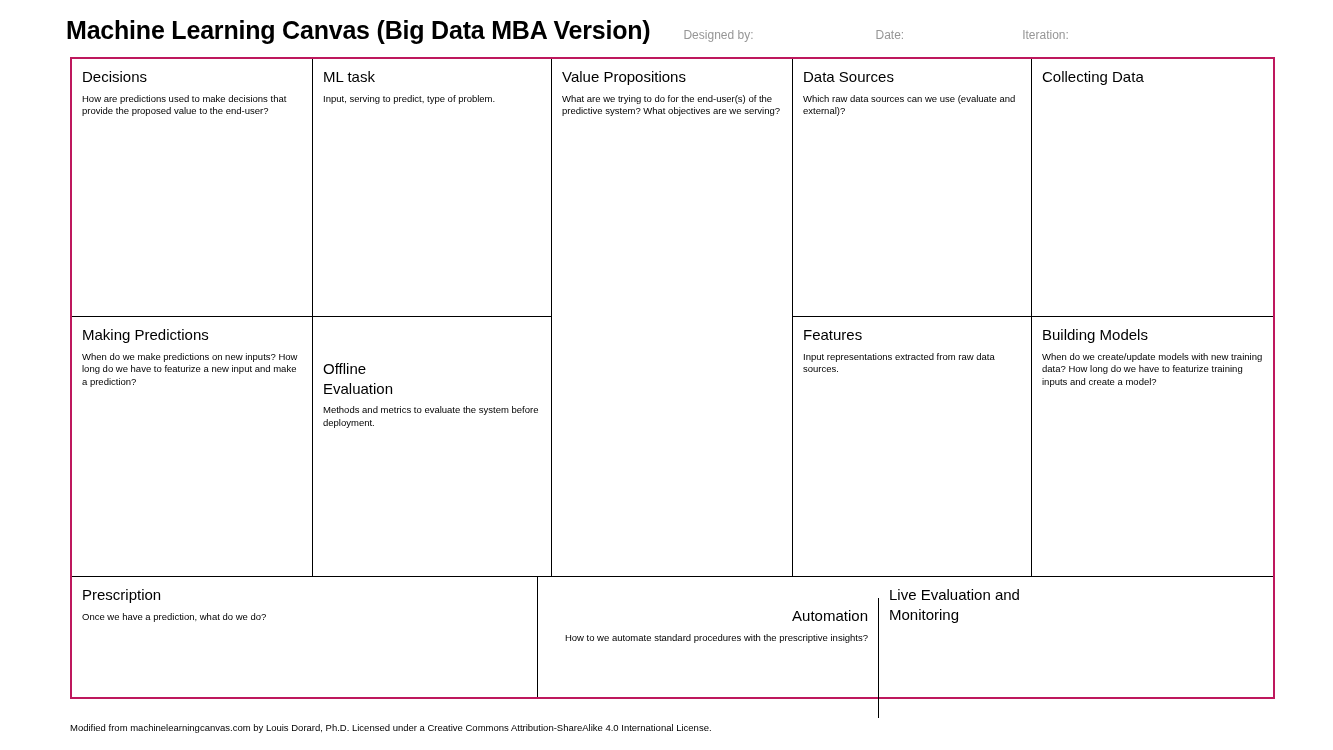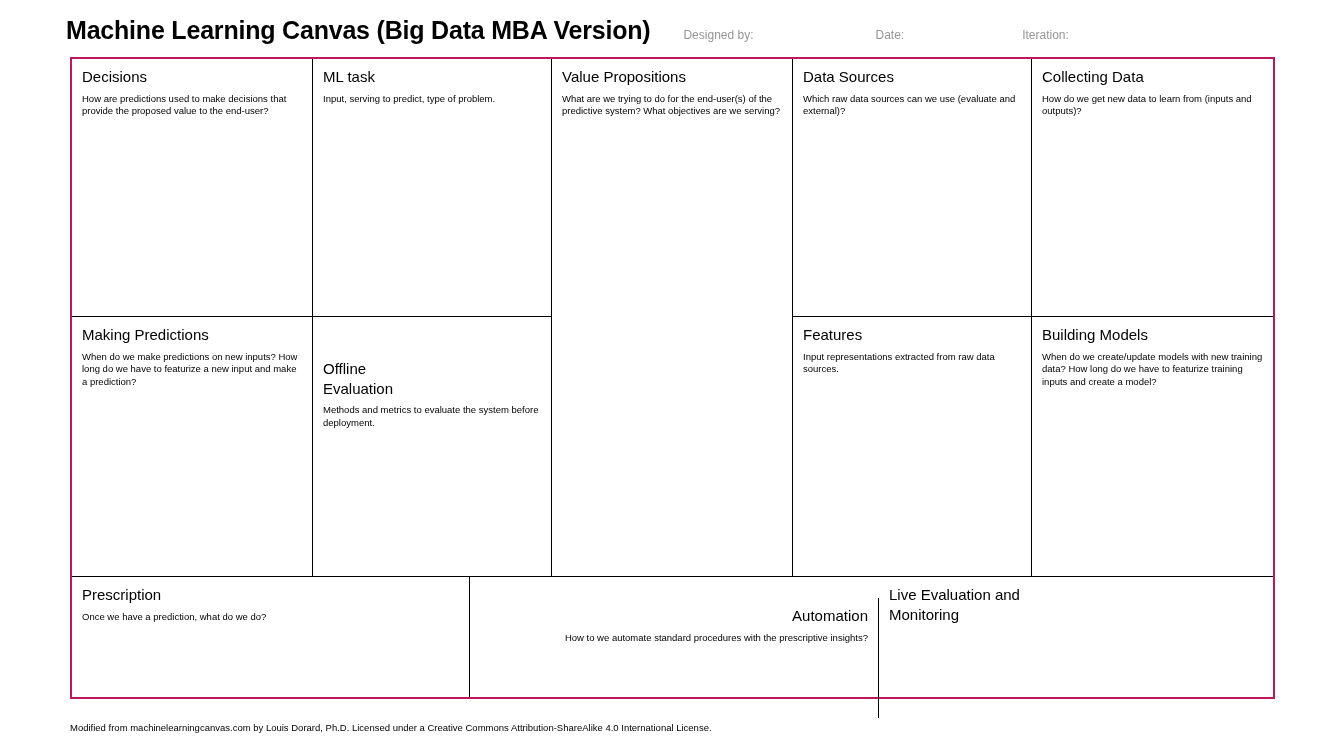--- a/index.html
+++ b/index.html
@@ -118,21 +118,20 @@
       <div class="body">What are we trying to do for the end-user(s) of the predictive system? What objectives are we serving?</div>
     </div>
 
     <div class="cell border-r border-b" style="left:721px; top:0px; width:239px; height:258px;">
       <div class="hdr">Data Sources</div>
       <div class="body">Which raw data sources can we use (evaluate and external)?</div>
     </div>
 
     <div class="cell border-b" style="left:960px; top:0px; width:241px; height:258px;">
       <div class="hdr">Collecting Data</div>
-      <div class="body">How do we get new data to learn from (inputs and outputs)?</div>
     </div>
 
     <div class="cell border-r border-b" style="left:0px; top:258px; width:241px; height:260px;">
       <div class="hdr">Making Predictions</div>
       <div class="body">When do we make predictions on new inputs? How long do we have to featurize a new input and make a prediction?</div>
     </div>
 
     <div class="cell border-r border-b" style="left:241px; top:258px; width:239px; height:260px;">
       <div class="hdr" style="max-width:100px;margin-top:34px;">Offline Evaluation</div>
       <div class="body">Methods and metrics to evaluate the system before deployment.</div>
@@ -141,21 +140,21 @@
     <div class="cell border-r border-b" style="left:721px; top:258px; width:239px; height:260px;">
       <div class="hdr">Features</div>
       <div class="body">Input representations extracted from raw data sources.</div>
     </div>
 
     <div class="cell border-b" style="left:960px; top:258px; width:241px; height:260px;">
       <div class="hdr">Building Models</div>
       <div class="body">When do we create/update models with new training data? How long do we have to featurize training inputs and create a model?</div>
     </div>
 
-    <div class="cell border-r" style="left:0px; top:518px; width:398px; height:120px;">
+    <div class="cell border-r" style="left:0px; top:518px; width:466px; height:120px;">
       <div class="hdr">Prescription</div>
       <div class="body">Once we have a prediction, what do we do?</div>
     </div>
 
     <div class="cell border-r" style="left:393px; top:539px; width:414px; height:120px;text-align:right;">
       <div class="hdr">Automation</div>
       <div class="body">How to we automate standard procedures with the prescriptive insights?</div>
     </div>
 
     <div class="cell" style="left:807px; top:518px; width:394px; height:120px;">

